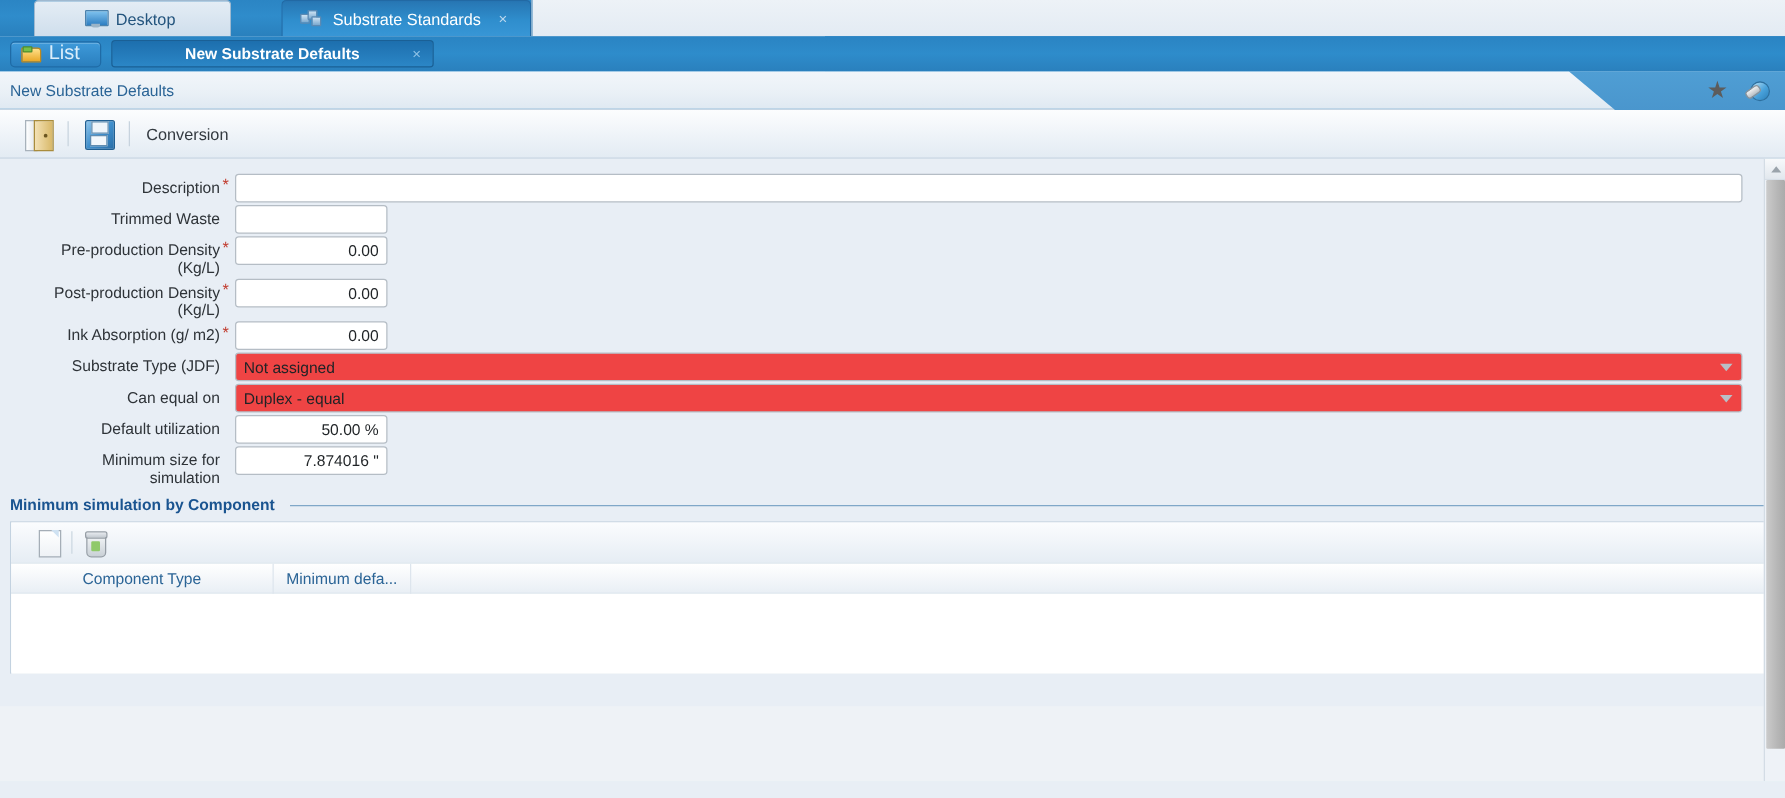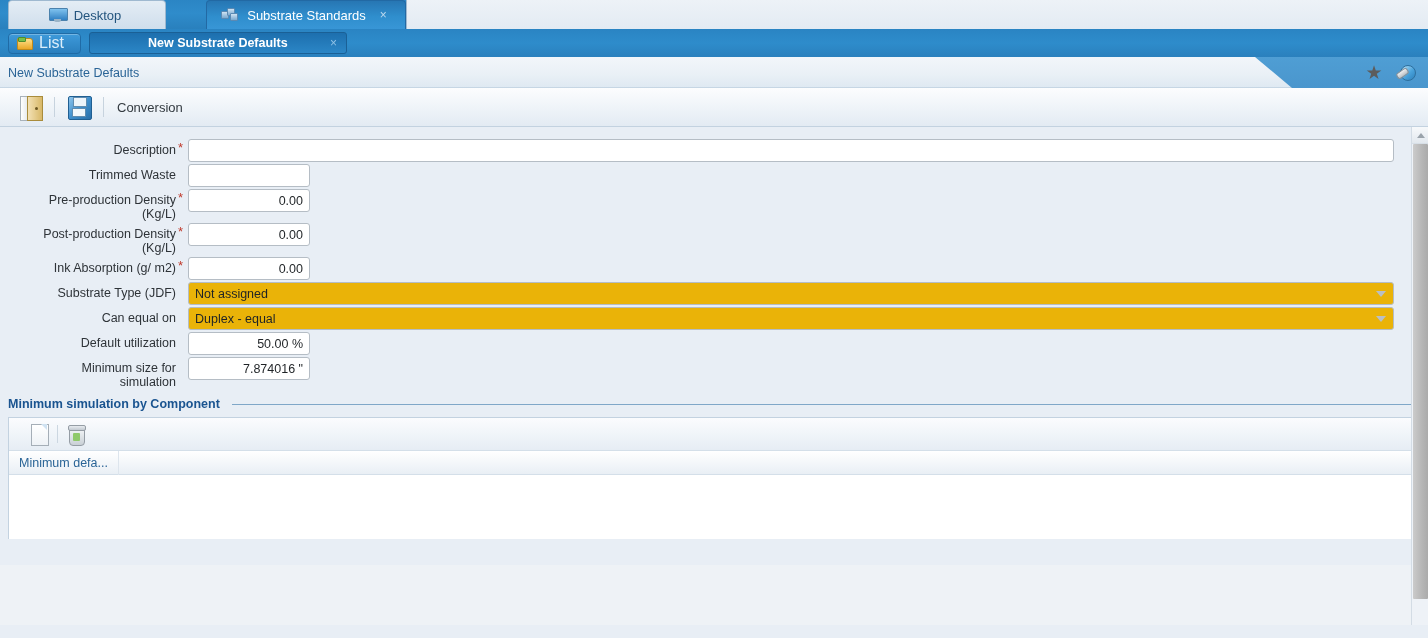--- a/index.html
+++ b/index.html
@@ -11,21 +11,21 @@
     background: #e8eef5;
   }
 
   
   .tabstrip {
     position: relative;
     height: 29px;
     background: linear-gradient(to bottom, #2b85c4 0%, #2f8ccb 45%, #2980bd 100%);
     display: flex;
     align-items: flex-end;
-    padding-left: 8px;
+    padding-left: 27px;
     overflow: hidden;
   }
   .apptab {
     height: 29px;
     display: flex;
     align-items: center;
     gap: 8px;
     padding: 0 18px 0 14px;
     font-size: 13px;
     position: relative;
@@ -253,21 +253,21 @@
   }
   input.txt.num { text-align: right; width: 122px; }
   input.txt.small { width: 122px; }
   input.txt.wide { width: 1206px; }
 
   .selbox {
     height: 23px;
     width: 1206px;
     border: 1px solid #b5bdc5;
     border-radius: 3px;
-    background: #eab308;
+    background: #ef4444;
     font-size: 12.5px;
     color: #1f2326;
     display:flex; align-items:center;
     padding: 0 6px;
     position: relative;
   }
   .selarrow {
     position:absolute; right: 7px; top: 50%; transform: translateY(-50%);
     width: 0; height: 0;
     border-left: 5px solid transparent;
@@ -550,20 +550,21 @@
         <span class="ic-newdoc"></span>
       </div>
       <div class="gtsep"></div>
       <div class="gt">
         <span class="ic-trash">
             <b></b>
           </span>
       </div>
     </div>
     <div class="gridheader">
+      <div class="gh c1">Component Type</div>
       <div class="gh c2">Minimum defa...</div>
     </div>
     <div class="gridbody"></div>
   </div>
 
   <div class="bottomfill"></div>
 
   <div class="vscroll">
     <div class="vsarrow">
         <i></i>

